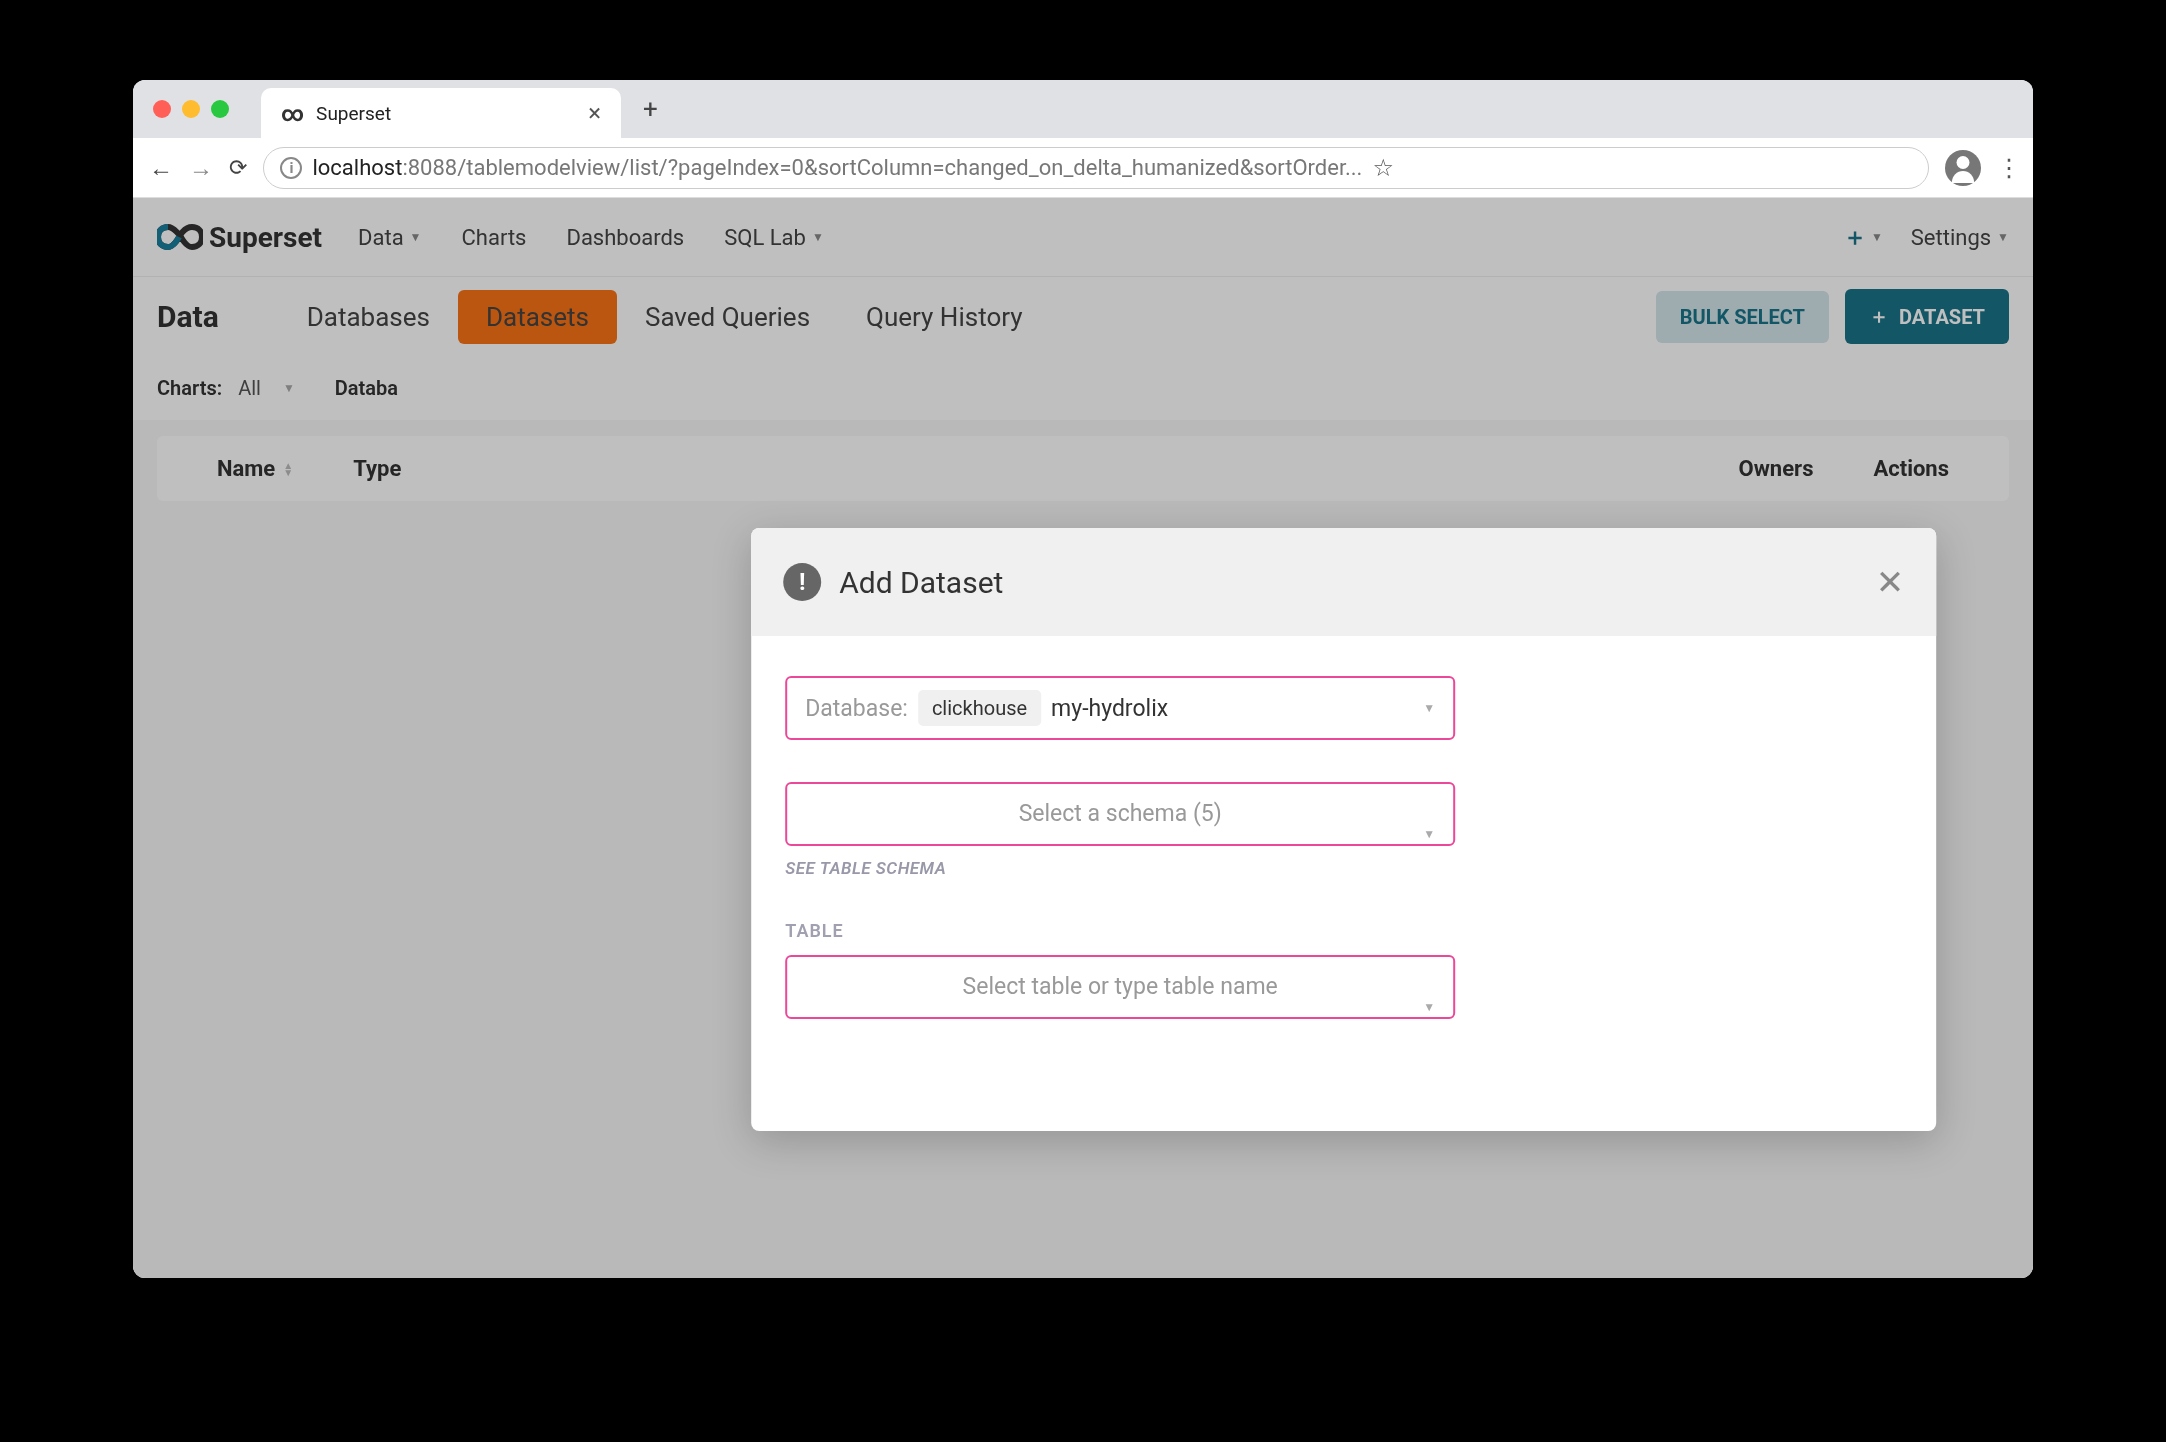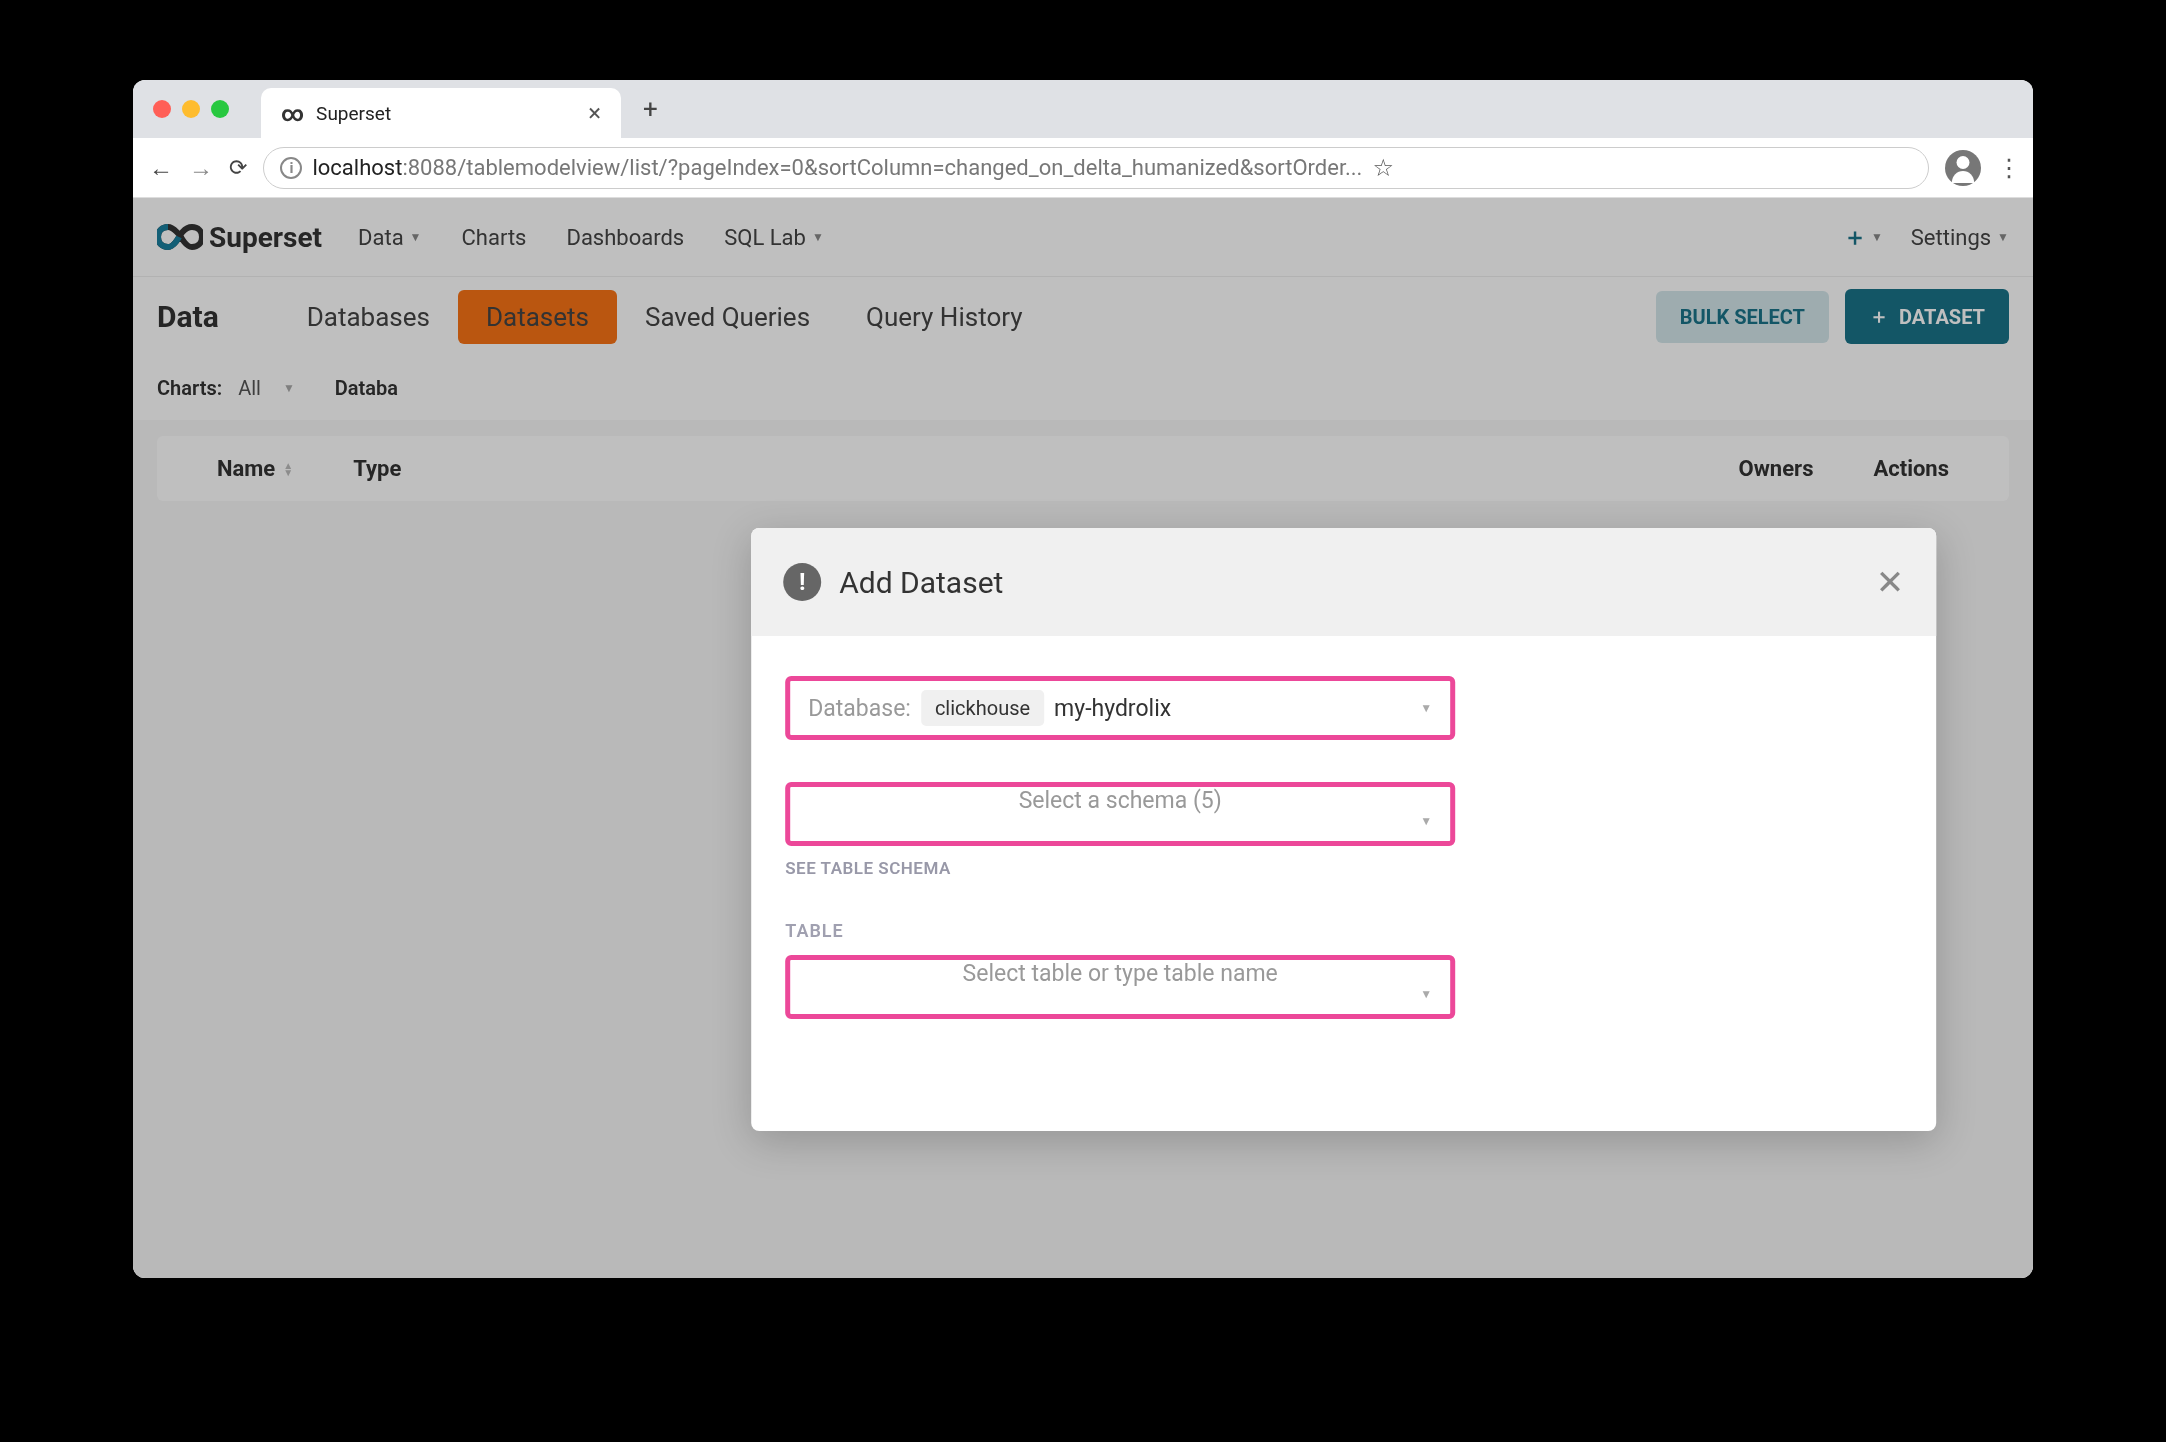--- a/index.html
+++ b/index.html
@@ -67,21 +67,21 @@
     .sort-arrows { display: flex; flex-direction: column; font-size: 10px; color: #bbb; line-height: 7px; }
     
     .modal { position: absolute; top: 330px; left: 50%; transform: translateX(-28%); width: 1185px; background: #fff; border-radius: 8px; z-index: 10; box-shadow: 0 10px 40px rgba(0,0,0,0.2); }
     .modal-header { display: flex; align-items: center; height: 108px; padding: 0 32px; background: #f0f0f0; border-radius: 8px 8px 0 0; }
     .modal-icon { width: 38px; height: 38px; border-radius: 50%; background: #666; display: flex; align-items: center; justify-content: center; color: #fff; font-weight: bold; font-size: 24px; margin-right: 18px; }
     .modal-title { font-size: 30px; color: #333; flex: 1; }
     .modal-close { font-size: 34px; color: #888; cursor: pointer; font-weight: 300; }
     .modal-body { padding: 40px 34px 100px; }
     .form-label { font-size: 18px; font-weight: 600; letter-spacing: 1px; color: #a0a0b0; margin-bottom: 14px; }
     .form-sublabel { font-size: 17px; font-weight: 600; letter-spacing: 0.5px; color: #9898a8; margin-top: 10px; }
-    .select-box { border: 5px solid #ec4899; border-radius: 6px; height: 64px; width: 670px; display: flex; align-items: center; padding: 0 18px; margin-bottom: 42px; position: relative; }
+    .select-box { border: 2px solid #ec4899; border-radius: 6px; height: 64px; width: 670px; display: flex; align-items: center; padding: 16px 18px; margin-bottom: 42px; position: relative; }
     .select-label { font-size: 23px; color: #999; margin-right: 10px; }
     .select-tag { background: #f0f0f0; padding: 6px 14px; border-radius: 5px; font-size: 20px; color: #333; margin-right: 10px; }
     .select-value { font-size: 23px; color: #333; }
     .select-placeholder { font-size: 23px; color: #999; }
     .select-caret { margin-left: auto; font-size: 12px; color: #aaa; }
     .mb0 { margin-bottom: 12px; flex-direction: column; }
   </style>
 </head>
 <body>
 
@@ -211,21 +211,21 @@
           <span class="select-label">Database:</span>
           <span class="select-tag">clickhouse</span>
           <span class="select-value">my-hydrolix</span>
           <span class="select-caret">▼</span>
         </div>
 
         <div class="select-box mb0">
           <span class="select-placeholder">Select a schema (5)</span>
           <span class="select-caret">▼</span>
         </div>
-        <div class="form-sublabel" style="margin-bottom:42px;">SEE TABLE SCHEMA</div>
+        <div class="form-sublabel" style="margin-bottom:42px;font-style:italic;">SEE TABLE SCHEMA</div>
 
         <div class="form-label">TABLE</div>
         <div class="select-box mb0">
           <span class="select-placeholder">Select table or type table name</span>
           <span class="select-caret">▼</span>
         </div>
       </div>
     </div>
   </div>
 </div>

